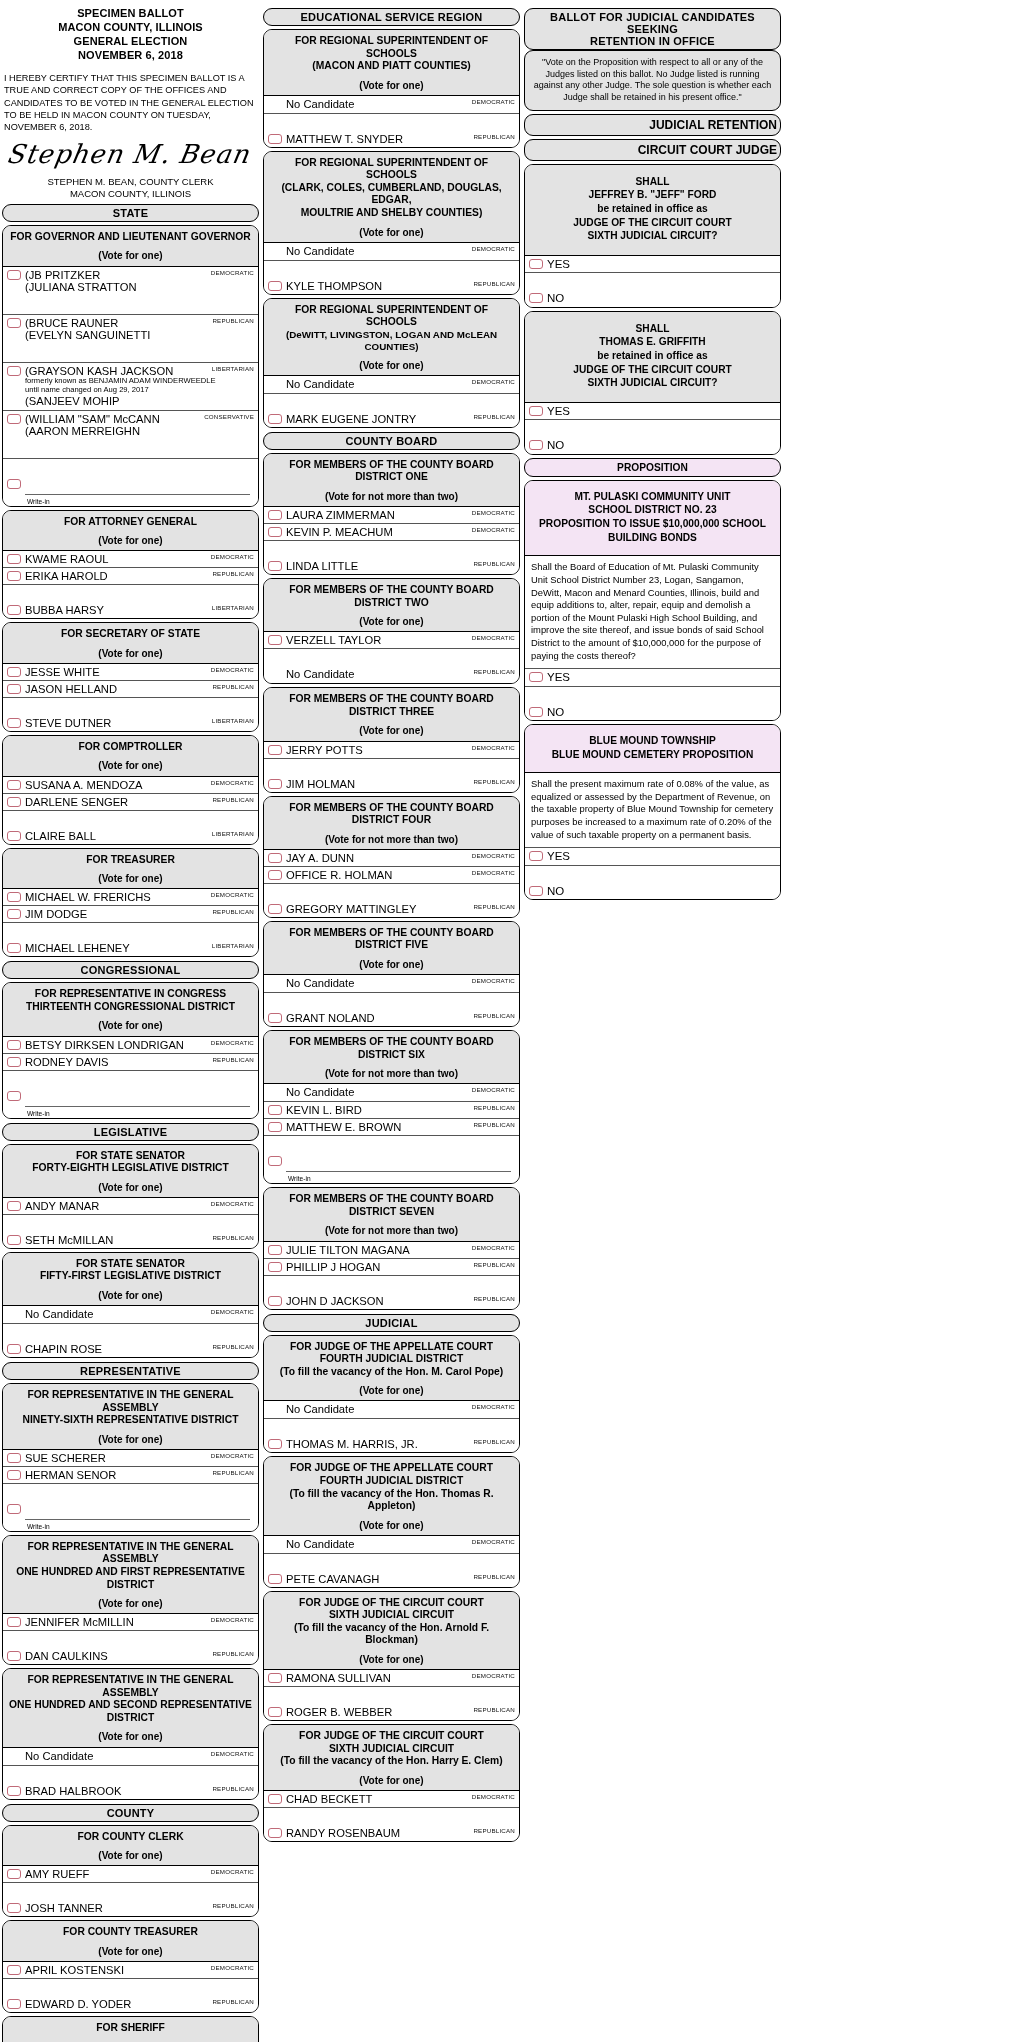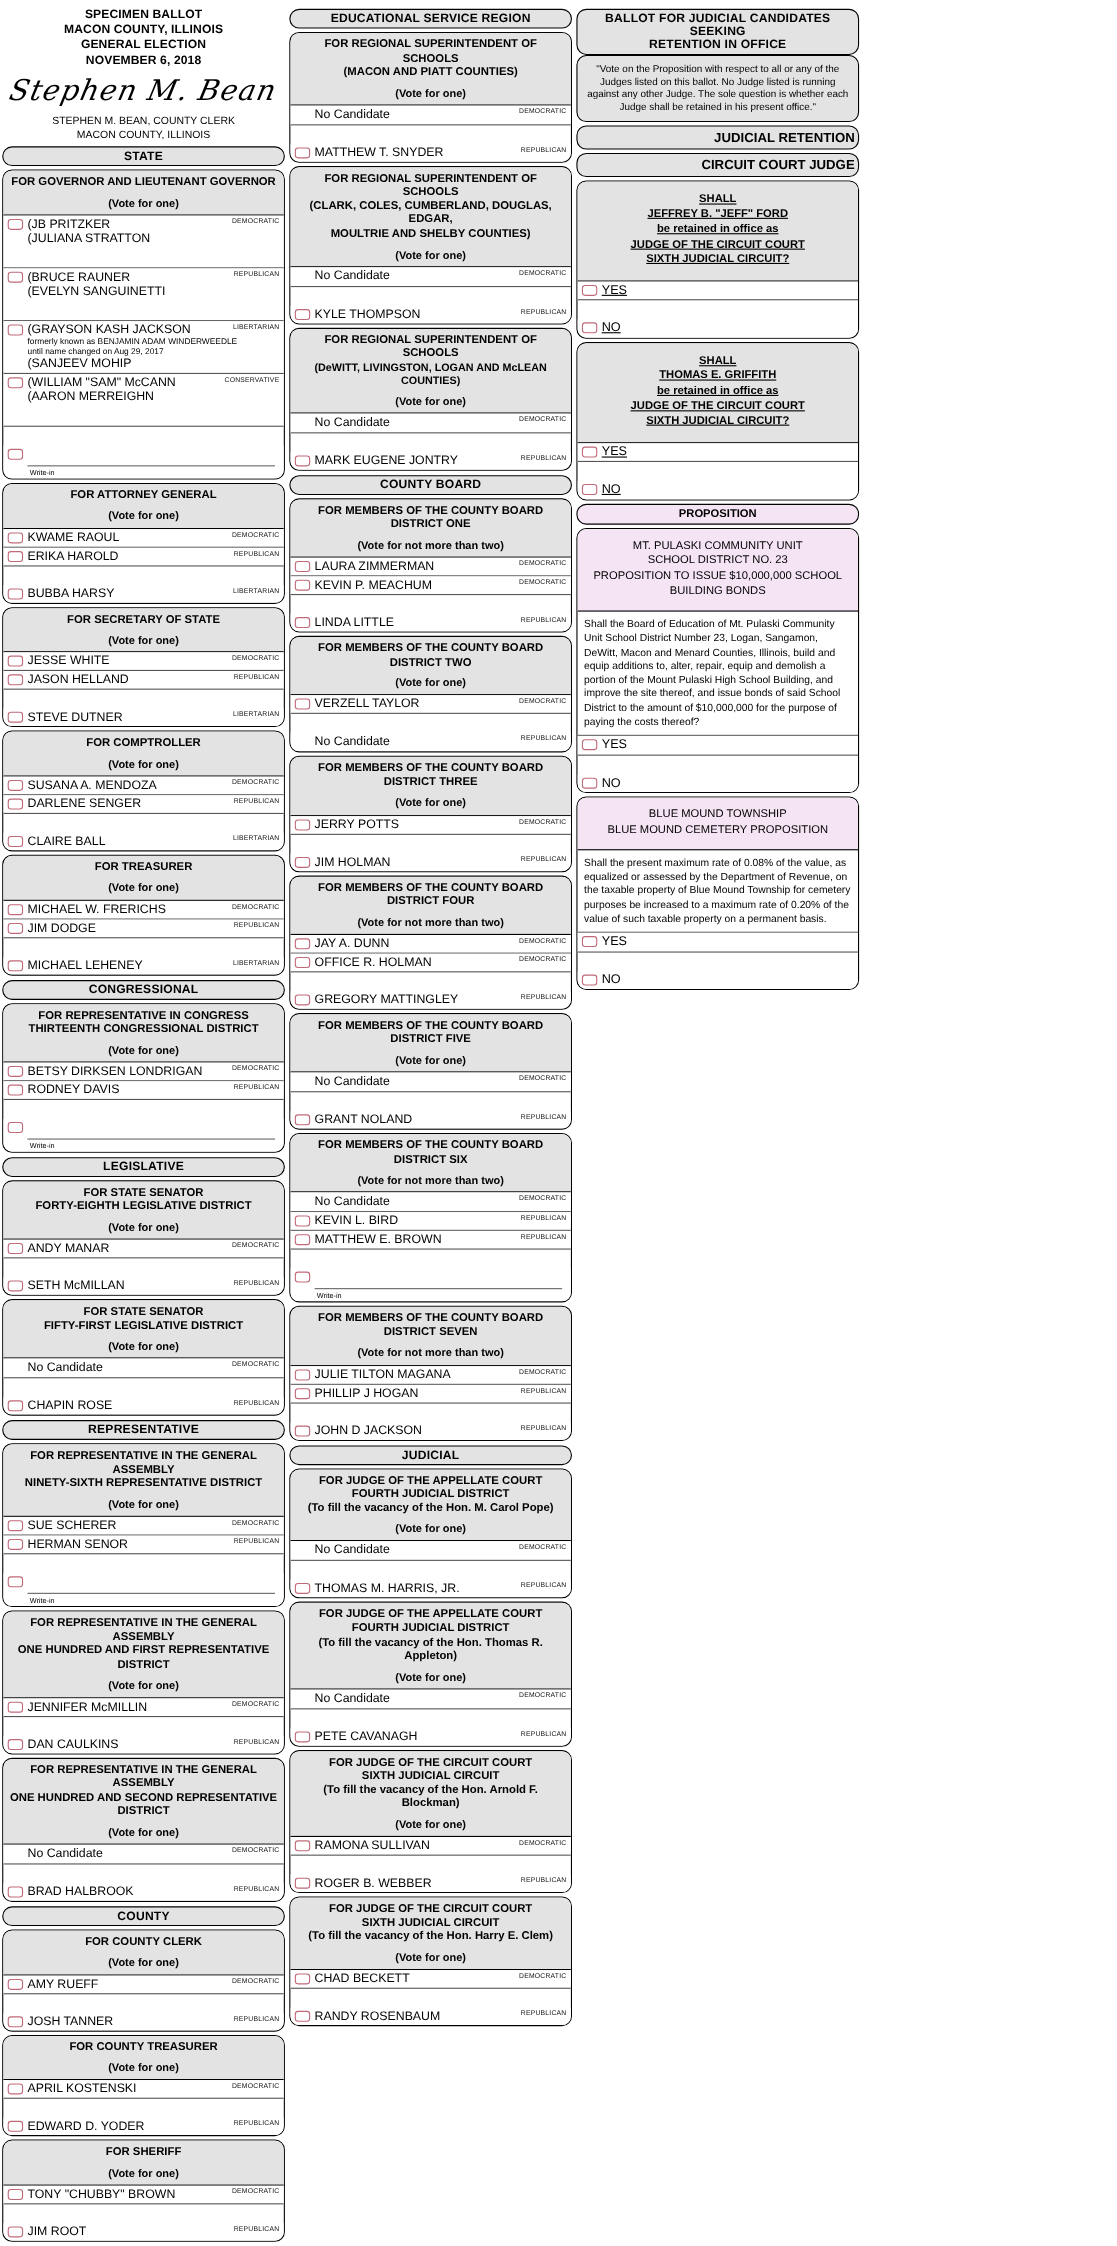--- a/index.html
+++ b/index.html
@@ -63,49 +63,50 @@
 
   
   .note-box {
     border:1.5px solid #000; border-radius:9px; background:#e3e3e3;
     padding:6px 8px; font-size:9px; line-height:1.3; text-align:center;
   }
   .ret-head {
     border:1.5px solid #000; border-radius:9px; background:#e3e3e3;
     text-align:right; font-weight:bold; font-size:12px; padding:3px; margin-top:3px;
   }
-  .retention { border:1.5px solid #000; border-radius:9px; margin-top:3px; overflow:hidden;text-decoration:underline;}
+  .retention { border:1.5px solid #000; border-radius:9px; margin-top:3px; overflow:hidden;}
   .ret-q { background:#e3e3e3; text-align:center; font-weight:bold; font-size:10.2px;
            padding:10px 6px 12px 6px; line-height:1.34; border-bottom:1.4px solid #000; }
   .prop-head {
     border:1.5px solid #000; border-radius:9px; background:#f4e4f4;
     text-align:center; font-weight:bold; font-size:10.2px; padding:3px; margin-top:3px;
   }
   .prop {
     border:1.5px solid #000; border-radius:9px; margin-top:3px; overflow:hidden;
   }
-  .prop-title { background:#f4e4f4; text-align:center; font-weight:normal; font-size:10.2px;
+  .prop-title { background:#f4e4f4; text-align:center; font-weight:bold; font-size:10.2px;
                 padding:9px 6px 11px 6px; line-height:1.34; border-bottom:1.4px solid #000; }
   .prop-body { font-size:9.4px; line-height:1.34; padding:5px 6px 6px 6px; border-bottom:1px solid #555; text-align:left;}
   .yn .cand-name { font-size:11.5px; }
 </style>
 </head>
 <body>
 
 <div class="ballot">
 
   <div class="col left">
 
     <div>
       <div class="cert-title">
         <div>SPECIMEN BALLOT</div>
         <div>MACON COUNTY, ILLINOIS</div>
         <div>GENERAL ELECTION</div>
         <div>NOVEMBER 6, 2018</div>
       </div>
+      <div class="cert-body">I HEREBY CERTIFY THAT THIS SPECIMEN BALLOT IS A TRUE AND CORRECT COPY OF THE OFFICES AND CANDIDATES TO BE VOTED IN THE GENERAL ELECTION TO BE HELD IN MACON COUNTY ON TUESDAY, NOVEMBER 6, 2018.</div>
       <div class="sig-wrap">
         <span class="sig">Stephen M. Bean</span>
       </div>
       <div class="sig-name">
         <div>STEPHEN M. BEAN, COUNTY CLERK</div>
         <div>MACON COUNTY, ILLINOIS</div>
       </div>
     </div>
 
     <div class="section-bar">STATE</div>

